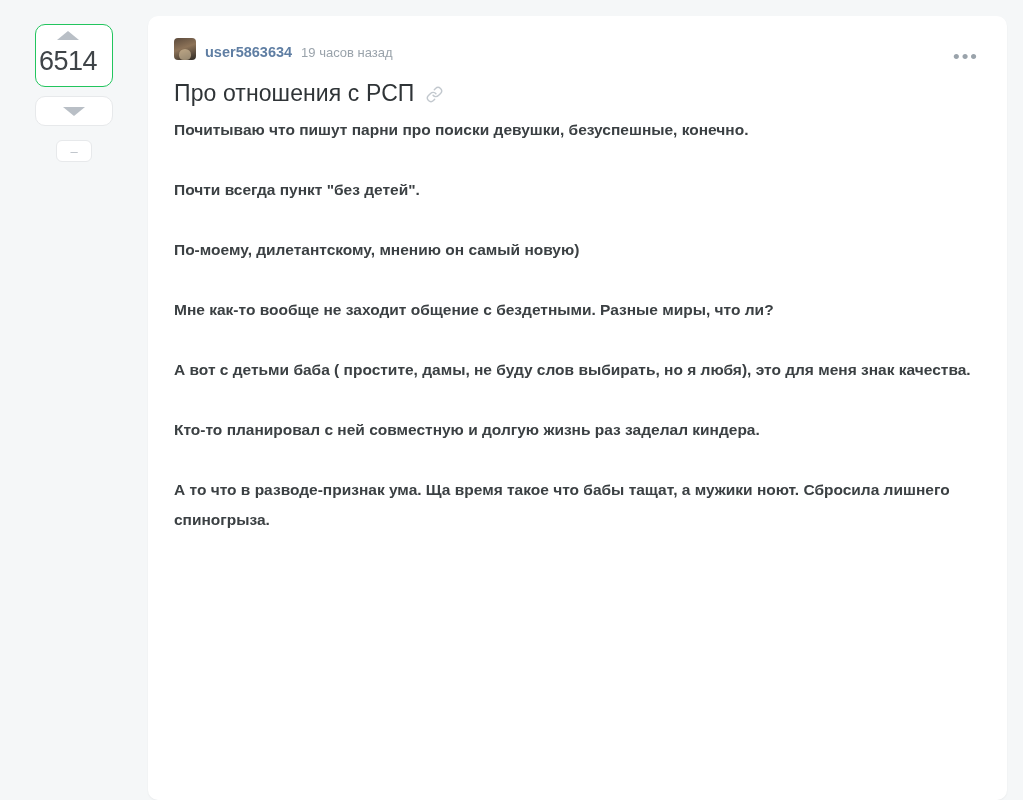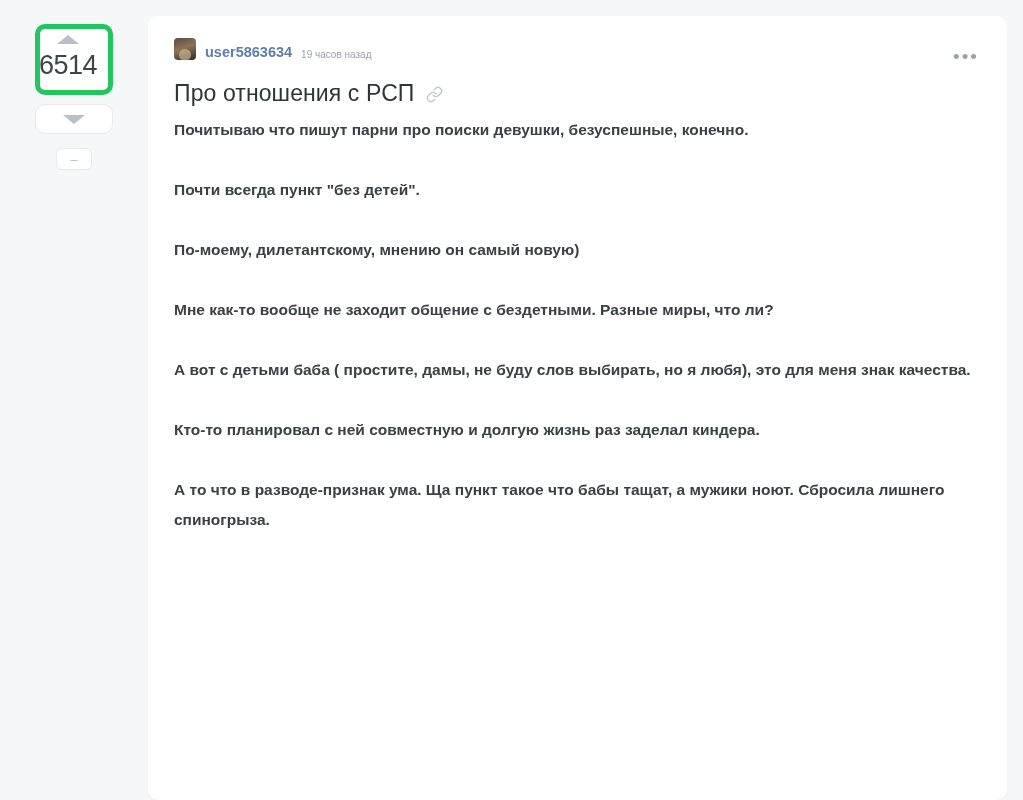--- a/index.html
+++ b/index.html
@@ -26,21 +26,21 @@
     width: 148px;
     padding-top: 24px;
     display: flex;
     flex-direction: column;
     align-items: center;
     flex: 0 0 148px;
   }
   .vote-box {
     width: 78px;
     background: #ffffff;
-    border: 5px solid #22c55e;
+    border: 1px solid #22c55e;
     border-radius: 10px;
     display: flex;
     flex-direction: column;
     align-items: center;
     padding: 6px 12px 6px 0;
     box-sizing: border-box;
   }
   .arrow-up, .arrow-down {
     width: 0; height: 0;
     border-left: 11px solid transparent;
@@ -117,21 +117,21 @@
     border-radius: 50% 50% 40% 40%;
     background: rgba(225,205,170,0.55);
   }
   .username {
     color: #5f7ea3;
     font-size: 14.5px;
     font-weight: 700;
   }
   .timestamp {
     color: #9aa3ab;
-    font-size: 10px;
+    font-size: 13px;
   }
   .dots {
     position: absolute;
     right: 28px;
     top: 36px;
     color: #9aa3ab;
     font-size: 19px;
     letter-spacing: 2px;
     line-height: 10px;
     user-select: none;
@@ -199,17 +199,17 @@
       </span>
     </h1>
 
     <div class="post-body">
       <p>Почитываю что пишут парни про поиски девушки, безуспешные, конечно.</p>
       <p>Почти всегда пункт "без детей".</p>
       <p>По-моему, дилетантскому, мнению он самый новую)</p>
       <p>Мне как-то вообще не заходит общение с бездетными. Разные миры, что ли?</p>
       <p>А вот с детьми баба ( простите, дамы, не буду слов выбирать, но я любя), это для меня знак качества.</p>
       <p>Кто-то планировал с ней совместную и долгую жизнь раз заделал киндера.</p>
-      <p>А то что в разводе-признак ума. Ща пункт такое что бабы тащат, а мужики ноют. Сбросила лишнего спиногрыза.</p>
+      <p>А то что в разводе-признак ума. Ща время такое что бабы тащат, а мужики ноют. Сбросила лишнего спиногрыза.</p>
     </div>
 
   </div>
 </div>
 
 </body></html>

